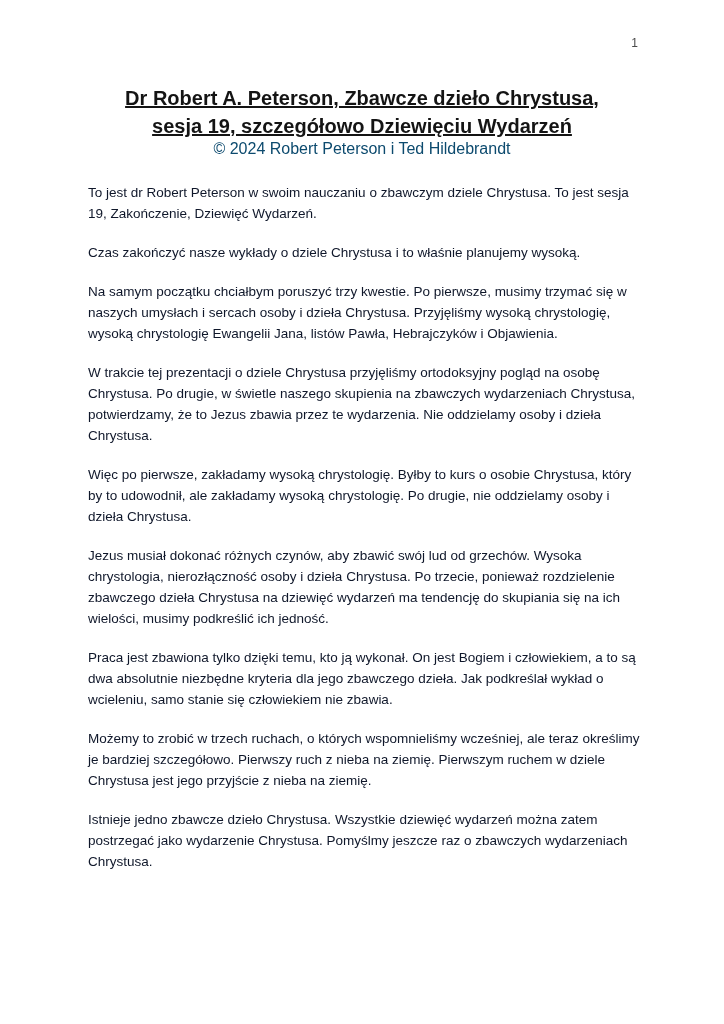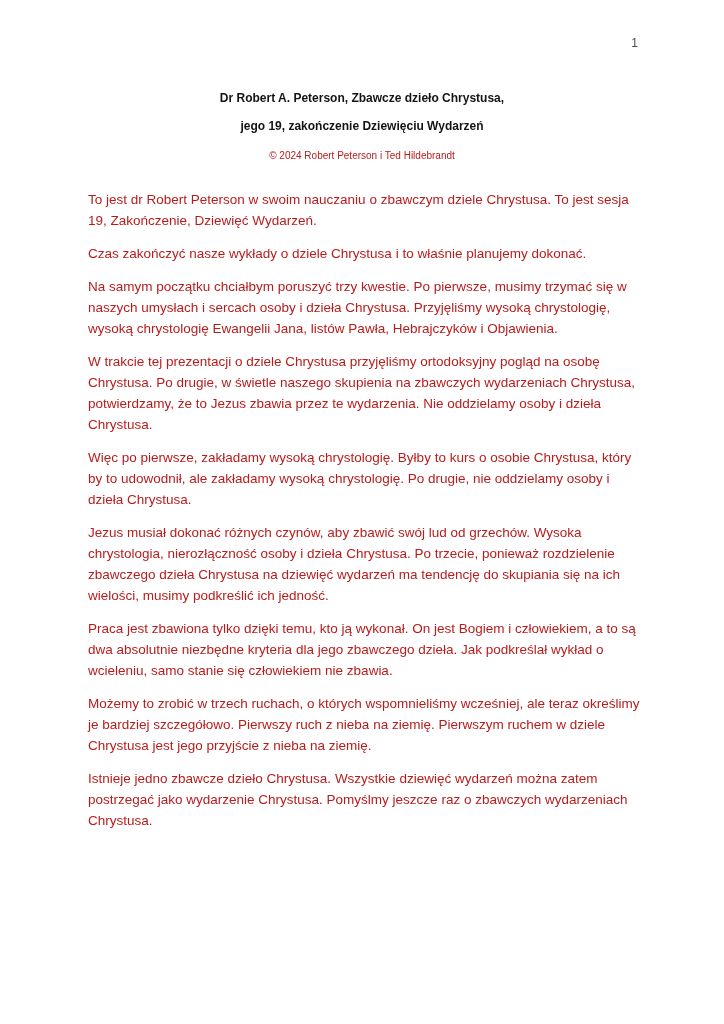--- a/index.html
+++ b/index.html
@@ -21,58 +21,59 @@
     top: 36px;
     right: 86px;
     font-size: 12px;
     color: #4a4a4a;
   }
   .header {
     margin-top: 84px;
     text-align: center;
   }
   .title-line {
-    font-size: 12px;
+    font-size: 20px;
     font-weight: bold;
     line-height: 28px;
     color: #141414;
+    text-decoration: underline;
   }
   .copyright {
-    margin-top: 7px;
-    font-size: 10px;
+    margin-top: 0;
+    font-size: 16px;
     line-height: 18px;
-    color: #b91c1c;
+    color: #0c4a6e;
   }
   .content {
     margin: 24px 84px 0 88px;
     width: 552px;
   }
   .content p.para {
-    margin: 12px 0 11px 0;
+    margin: 18px 0 11px 0;
     font-size: 13.5px;
     line-height: 21px;
     text-align: left;
-    color: #b91c1c;
+    color: #0f172a;
   }
 </style>
 </head>
 <body>
 
 <div class="page">
   <div class="page-number">1</div>
 
   <div class="header">
     <div class="title-line">Dr Robert A. Peterson, Zbawcze dzieło Chrystusa,</div>
-    <div class="title-line">jego 19, zakończenie Dziewięciu Wydarzeń</div>
+    <div class="title-line">sesja 19, szczegółowo Dziewięciu Wydarzeń</div>
     <div class="copyright">© 2024 Robert Peterson i Ted Hildebrandt</div>
   </div>
 
   <div class="content">
       <p class="para">To jest dr Robert Peterson w swoim nauczaniu o zbawczym dziele Chrystusa. To jest sesja 19, Zakończenie, Dziewięć Wydarzeń.</p>
-      <p class="para">Czas zakończyć nasze wykłady o dziele Chrystusa i to właśnie planujemy dokonać.</p>
+      <p class="para">Czas zakończyć nasze wykłady o dziele Chrystusa i to właśnie planujemy wysoką.</p>
       <p class="para">Na samym początku chciałbym poruszyć trzy kwestie. Po pierwsze, musimy trzymać się w naszych umysłach i sercach osoby i dzieła Chrystusa. Przyjęliśmy wysoką chrystologię, wysoką chrystologię Ewangelii Jana, listów Pawła, Hebrajczyków i Objawienia.</p>
       <p class="para">W trakcie tej prezentacji o dziele Chrystusa przyjęliśmy ortodoksyjny pogląd na osobę Chrystusa. Po drugie, w świetle naszego skupienia na zbawczych wydarzeniach Chrystusa, potwierdzamy, że to Jezus zbawia przez te wydarzenia. Nie oddzielamy osoby i dzieła Chrystusa.</p>
       <p class="para">Więc po pierwsze, zakładamy wysoką chrystologię. Byłby to kurs o osobie Chrystusa, który by to udowodnił, ale zakładamy wysoką chrystologię. Po drugie, nie oddzielamy osoby i dzieła Chrystusa.</p>
       <p class="para">Jezus musiał dokonać różnych czynów, aby zbawić swój lud od grzechów. Wysoka chrystologia, nierozłączność osoby i dzieła Chrystusa. Po trzecie, ponieważ rozdzielenie zbawczego dzieła Chrystusa na dziewięć wydarzeń ma tendencję do skupiania się na ich wielości, musimy podkreślić ich jedność.</p>
       <p class="para">Praca jest zbawiona tylko dzięki temu, kto ją wykonał. On jest Bogiem i człowiekiem, a to są dwa absolutnie niezbędne kryteria dla jego zbawczego dzieła. Jak podkreślał wykład o wcieleniu, samo stanie się człowiekiem nie zbawia.</p>
       <p class="para">Możemy to zrobić w trzech ruchach, o których wspomnieliśmy wcześniej, ale teraz określimy je bardziej szczegółowo. Pierwszy ruch z nieba na ziemię. Pierwszym ruchem w dziele Chrystusa jest jego przyjście z nieba na ziemię.</p>
       <p class="para">Istnieje jedno zbawcze dzieło Chrystusa. Wszystkie dziewięć wydarzeń można zatem postrzegać jako wydarzenie Chrystusa. Pomyślmy jeszcze raz o zbawczych wydarzeniach Chrystusa.</p>
     </div>
 </div>
 

